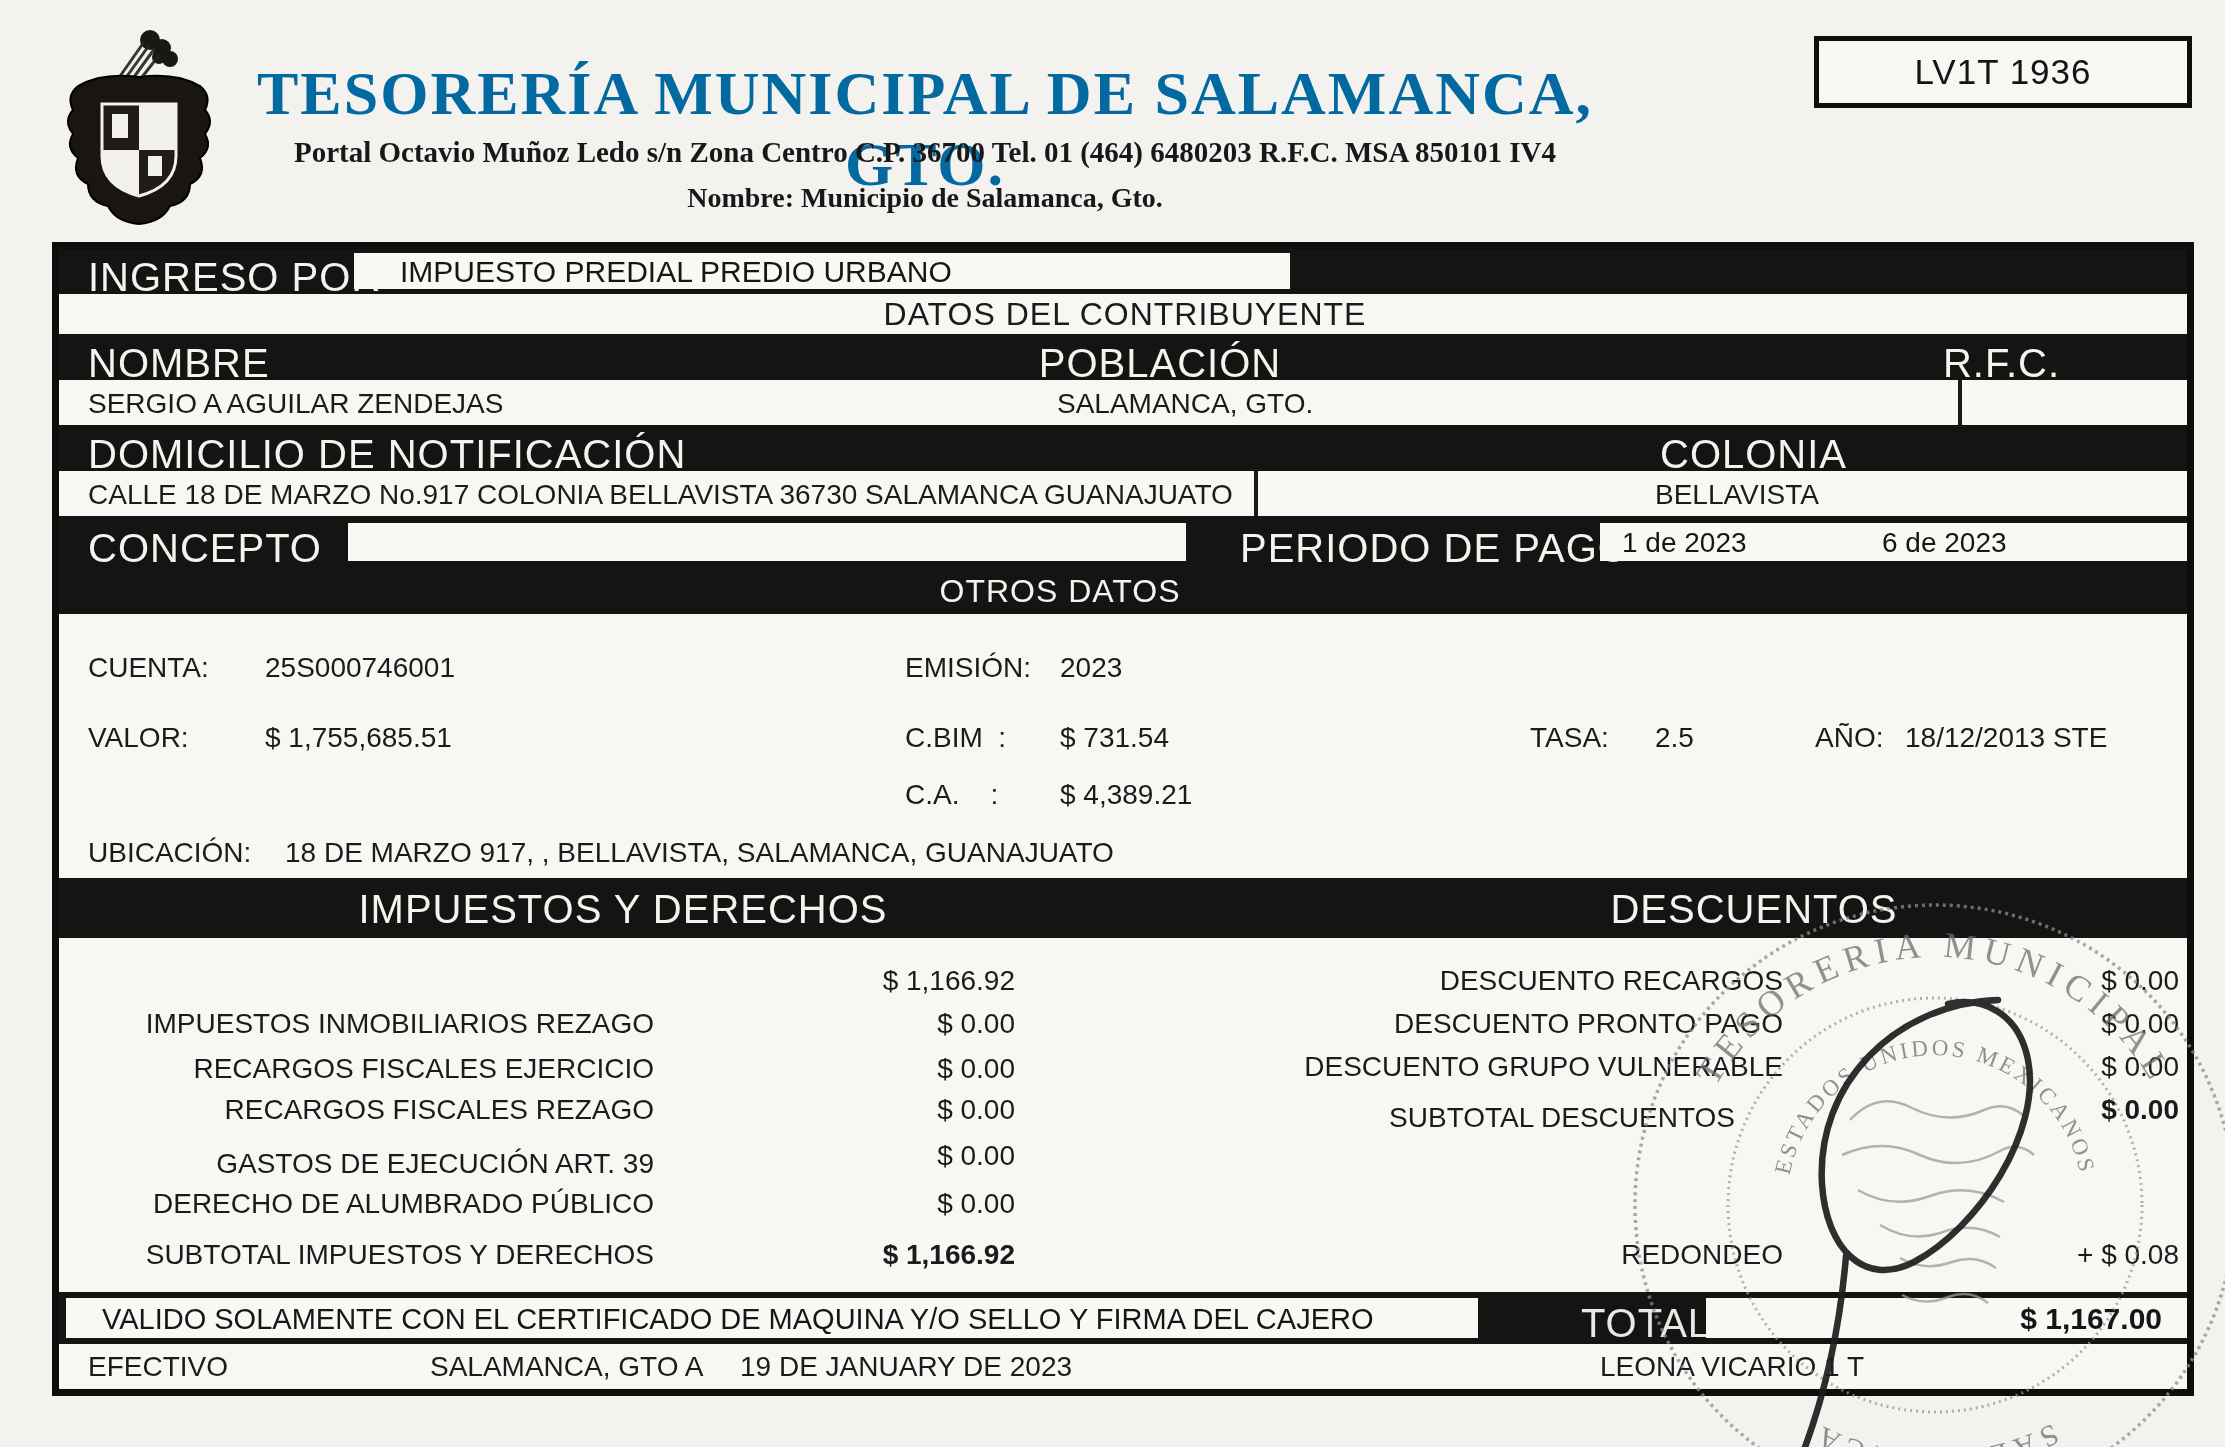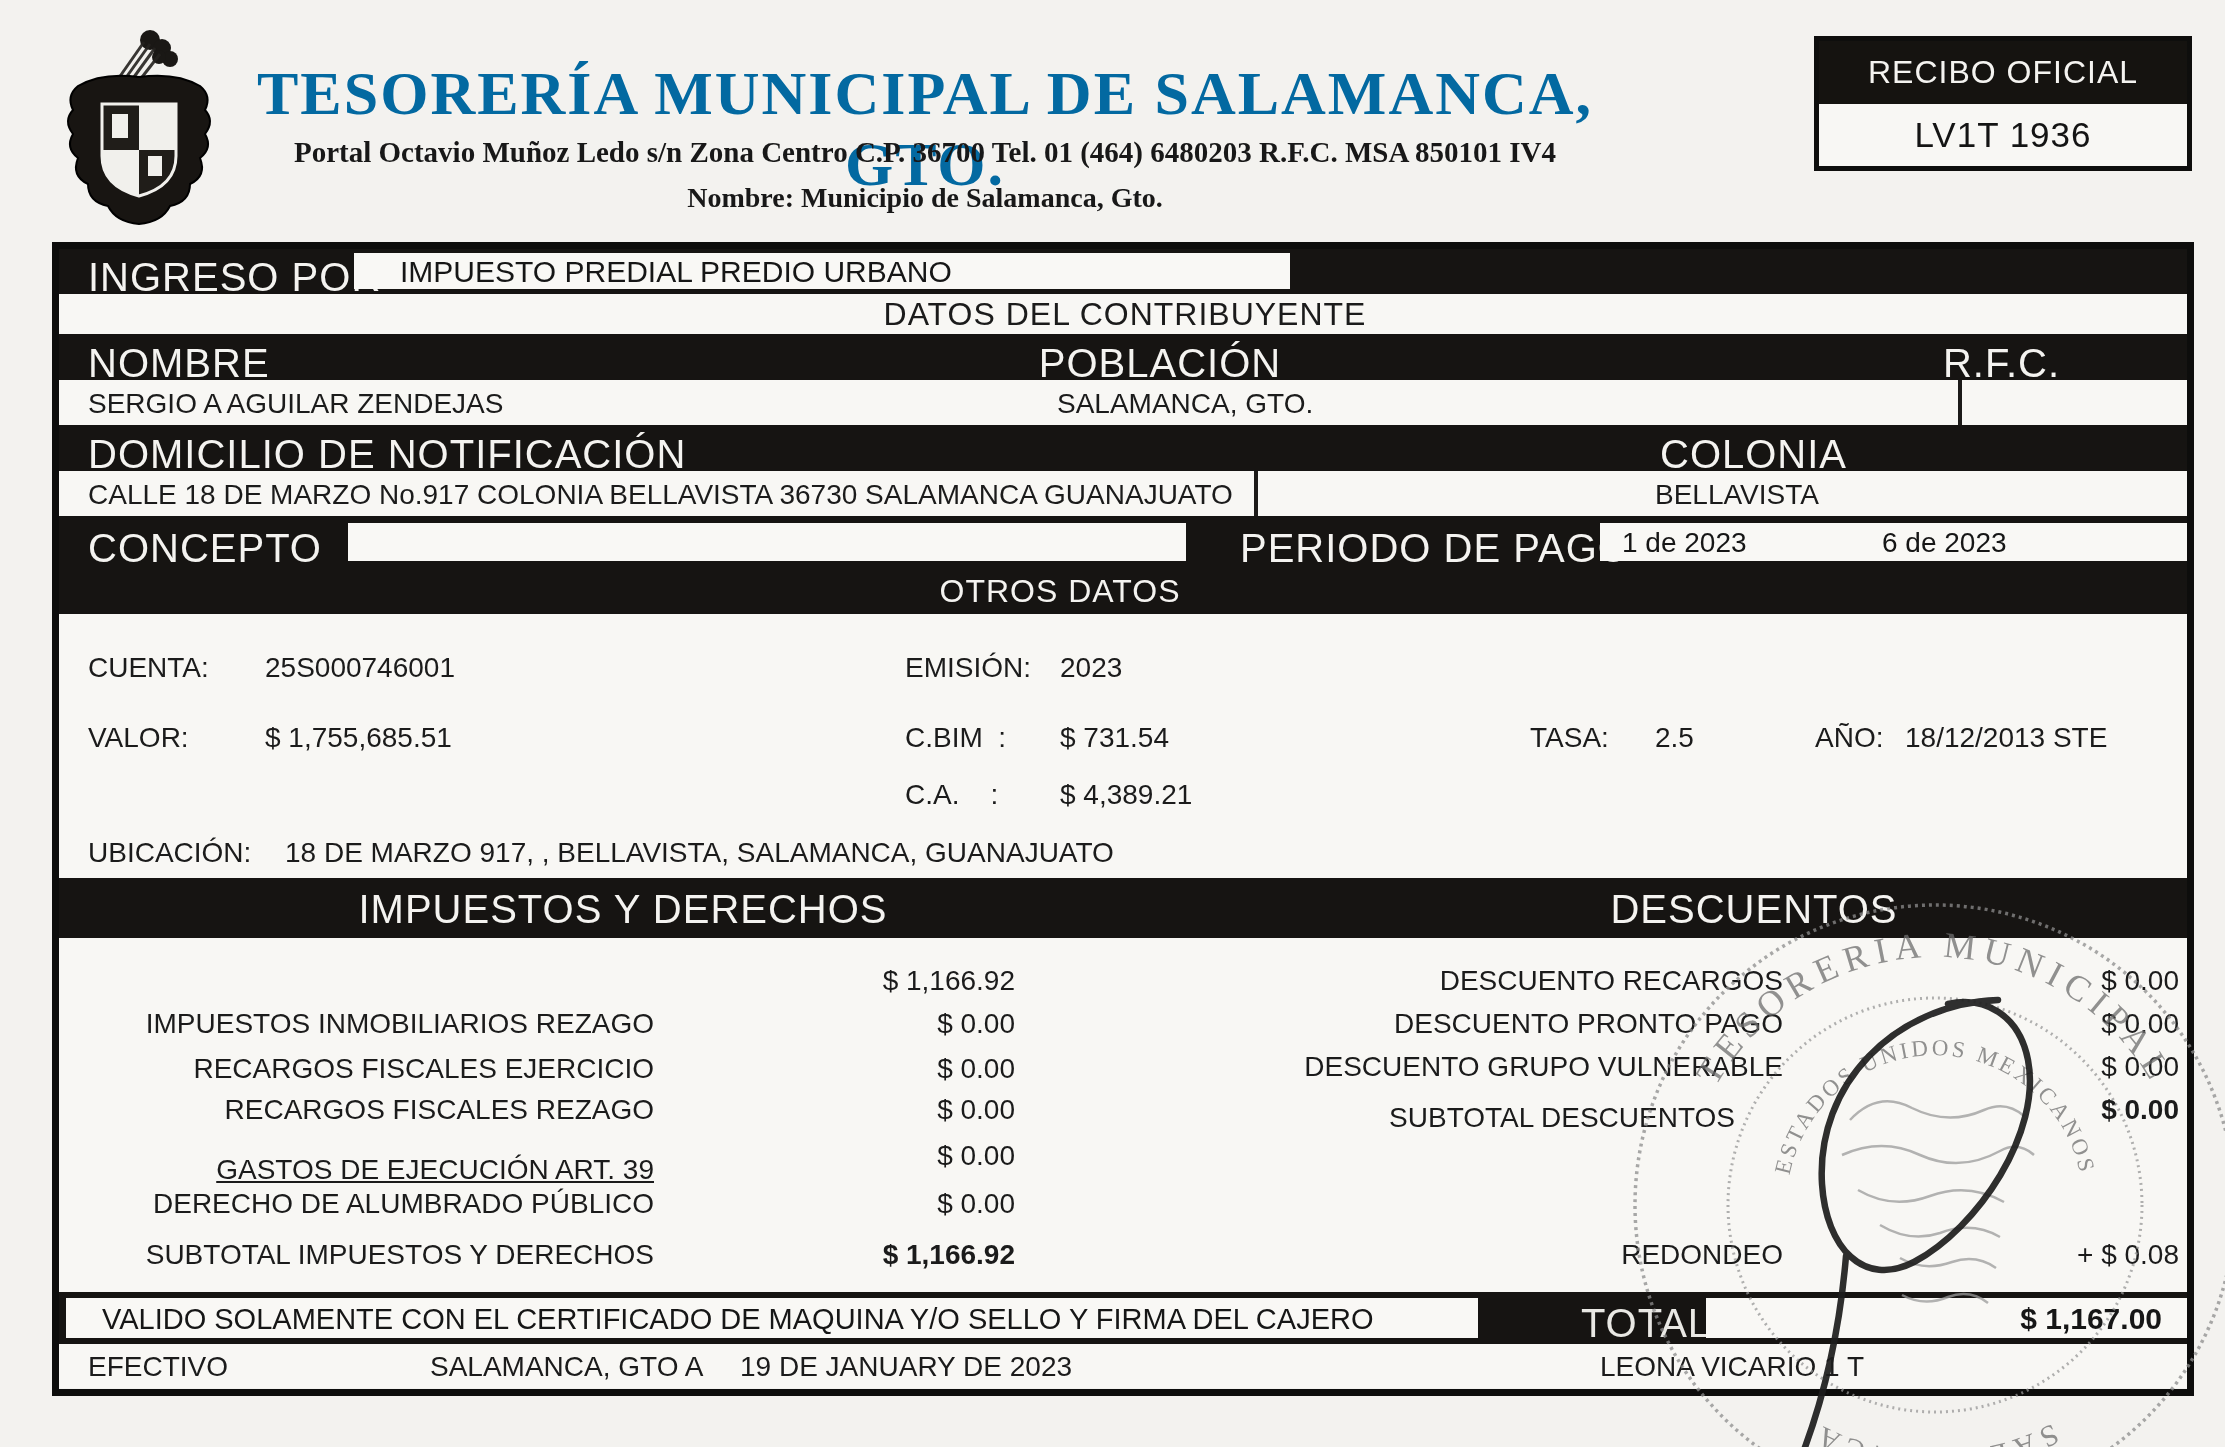--- a/index.html
+++ b/index.html
@@ -66,21 +66,20 @@
     <rect x="54" y="90" width="16" height="24" fill="#f1f0ec"></rect>
     <rect x="90" y="132" width="14" height="20" fill="#f1f0ec"></rect>
     <path d="M 44 80 h 74 v 52 q 0 30 -37 40 q -37 -10 -37 -40 Z" fill="none" stroke="#f1f0ec" stroke-width="3"></path>
   </svg>
 
   <div class="hdr-title">TESORERÍA MUNICIPAL DE SALAMANCA, GTO.</div>
   <div class="hdr-address">Portal Octavio Muñoz Ledo s/n Zona Centro C.P. 36700 Tel. 01 (464) 6480203 R.F.C. MSA 850101 IV4</div>
   <div class="hdr-nameline">Nombre: Municipio de Salamanca, Gto.</div>
 
   <div class="recibo-box">
-    <div class="recibo-head">RECIBO OFICIAL</div>
     <div class="recibo-folio">LV1T 1936</div>
   </div>
 
   <div class="doc-bg"></div>
 
   <div class="band" style="top:248px;height:46px;">
     <div class="lbl" style="left:30px;top:7px;">INGRESO POR</div>
     <div class="inset" style="left:296px;top:5px;width:936px;height:36px;">
       <div class="txt" style="left:46px;top:2px;font-size:30px;">IMPUESTO PREDIAL PREDIO URBANO</div>
     </div>
@@ -157,21 +156,21 @@
 
   <div class="wrow" style="top:938px;height:354px;">
 
     <div class="cell" style="left:640px;top:27px;width:317px;">$ 1,166.92</div>
     <div class="cell" style="left:30px;top:70px;width:566px;">IMPUESTOS INMOBILIARIOS REZAGO</div>
     <div class="cell" style="left:640px;top:70px;width:317px;">$ 0.00</div>
     <div class="cell" style="left:30px;top:115px;width:566px;">RECARGOS FISCALES EJERCICIO</div>
     <div class="cell" style="left:640px;top:115px;width:317px;">$ 0.00</div>
     <div class="cell" style="left:30px;top:156px;width:566px;">RECARGOS FISCALES REZAGO</div>
     <div class="cell" style="left:640px;top:156px;width:317px;">$ 0.00</div>
-    <div class="cell" style="left:30px;top:216px;width:566px;text-decoration:underline;">GASTOS DE EJECUCIÓN ART. 39</div>
+    <div class="cell" style="left:30px;top:210px;width:566px;">GASTOS DE EJECUCIÓN ART. 39</div>
     <div class="cell" style="left:640px;top:202px;width:317px;">$ 0.00</div>
     <div class="cell" style="left:30px;top:250px;width:566px;">DERECHO DE ALUMBRADO PÚBLICO</div>
     <div class="cell" style="left:640px;top:250px;width:317px;">$ 0.00</div>
     <div class="cell" style="left:30px;top:301px;width:566px;">SUBTOTAL IMPUESTOS Y DERECHOS</div>
     <div class="cell b" style="left:640px;top:301px;width:317px;">$ 1,166.92</div>
 
     <div class="cell" style="left:1000px;top:27px;width:725px;">DESCUENTO RECARGOS</div>
     <div class="cell" style="left:1890px;top:27px;width:231px;">$ 0.00</div>
     <div class="cell" style="left:1000px;top:70px;width:725px;">DESCUENTO PRONTO PAGO</div>
     <div class="cell" style="left:1890px;top:70px;width:231px;">$ 0.00</div>

